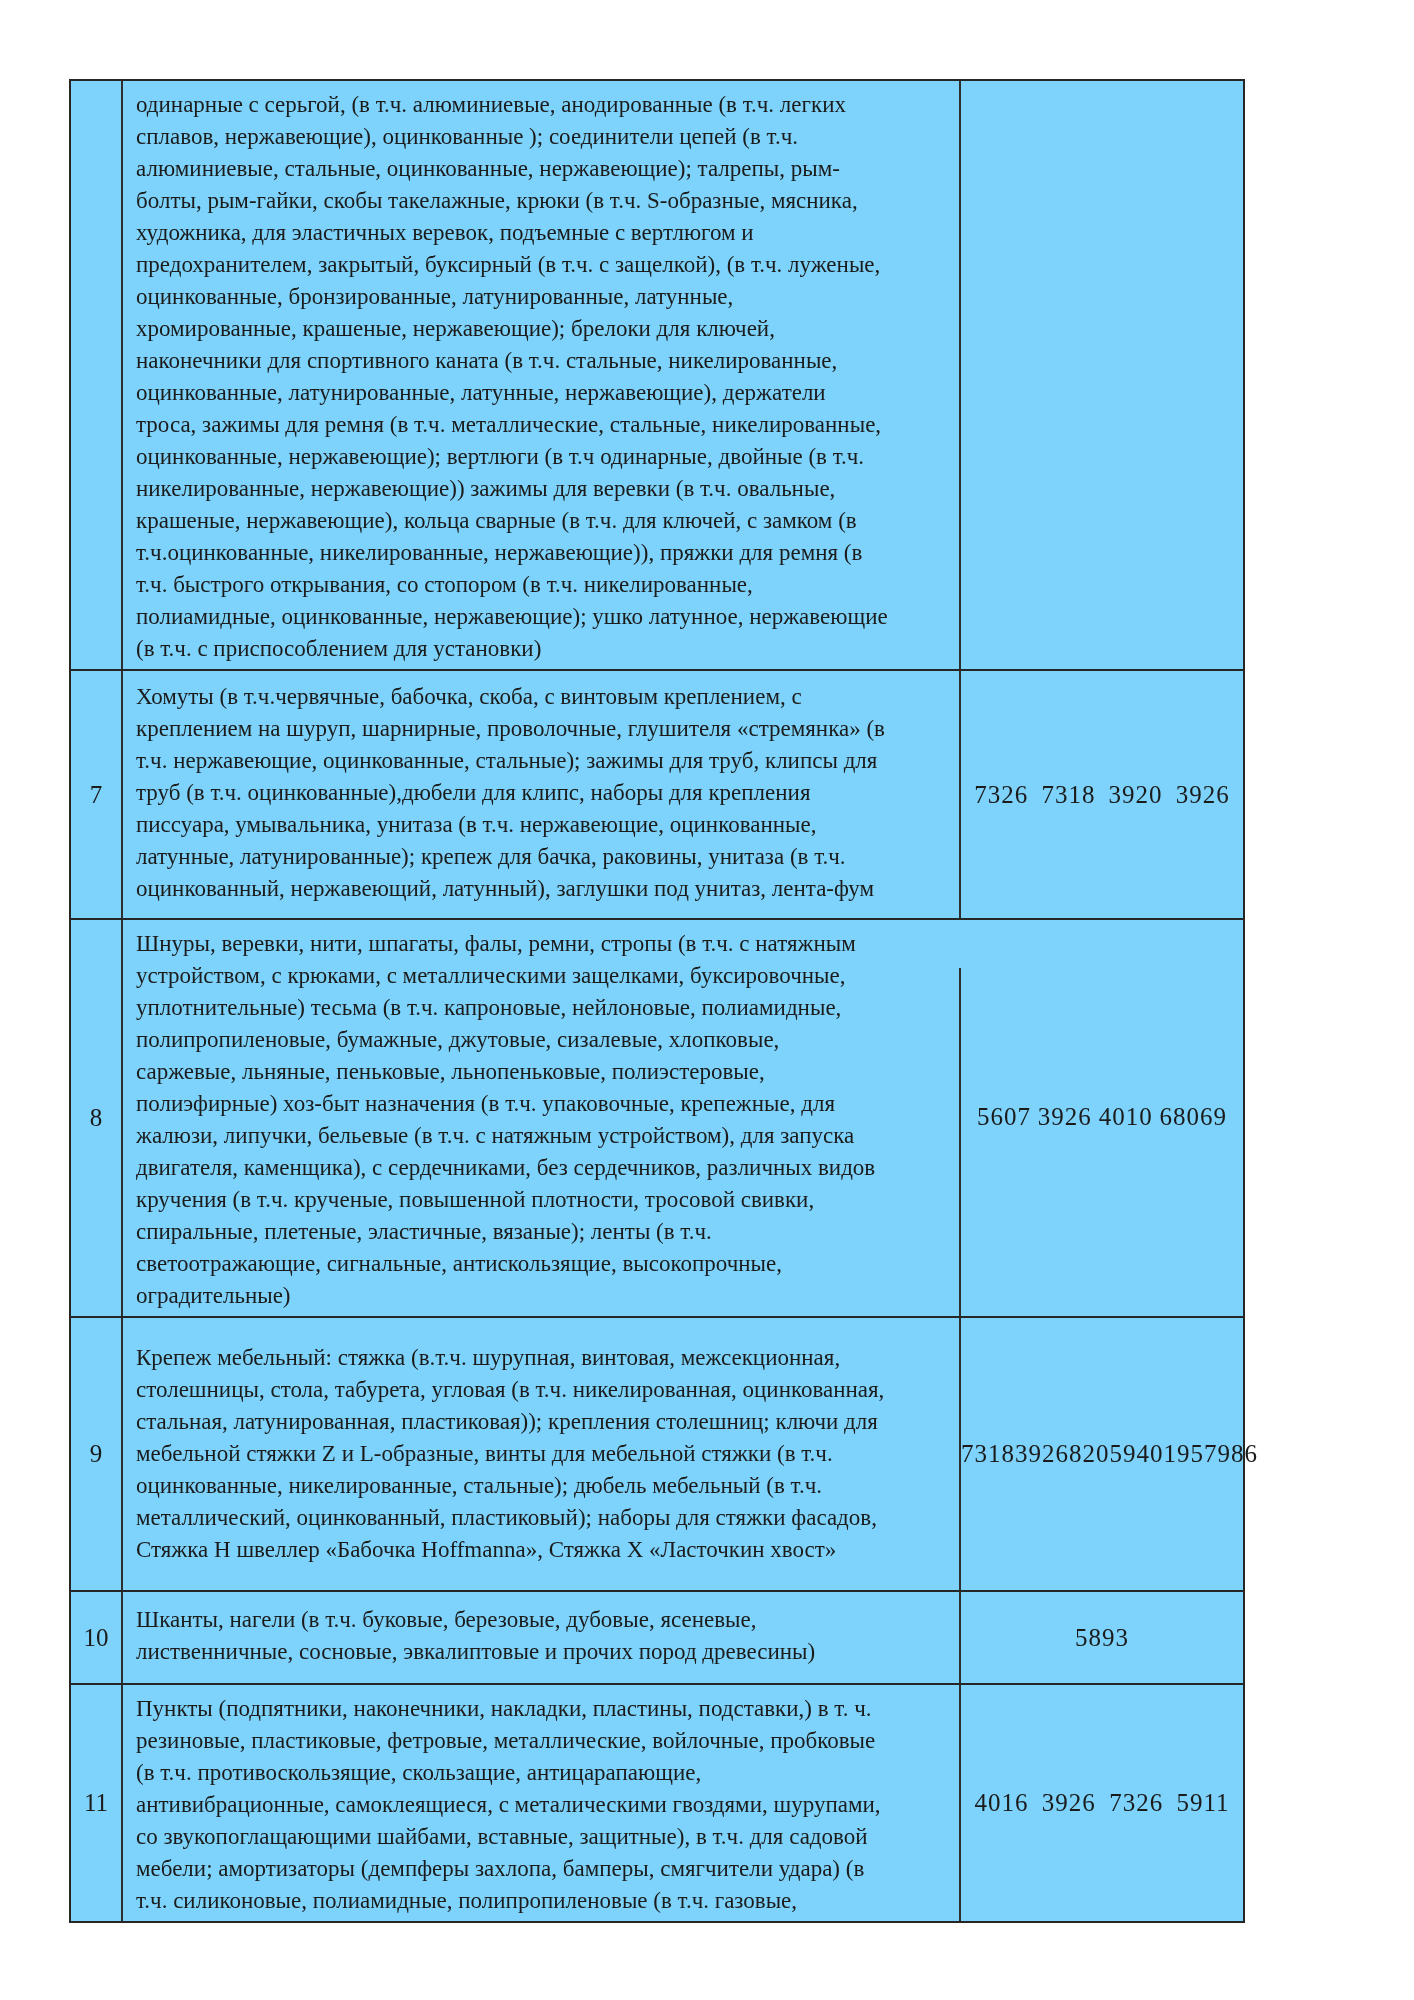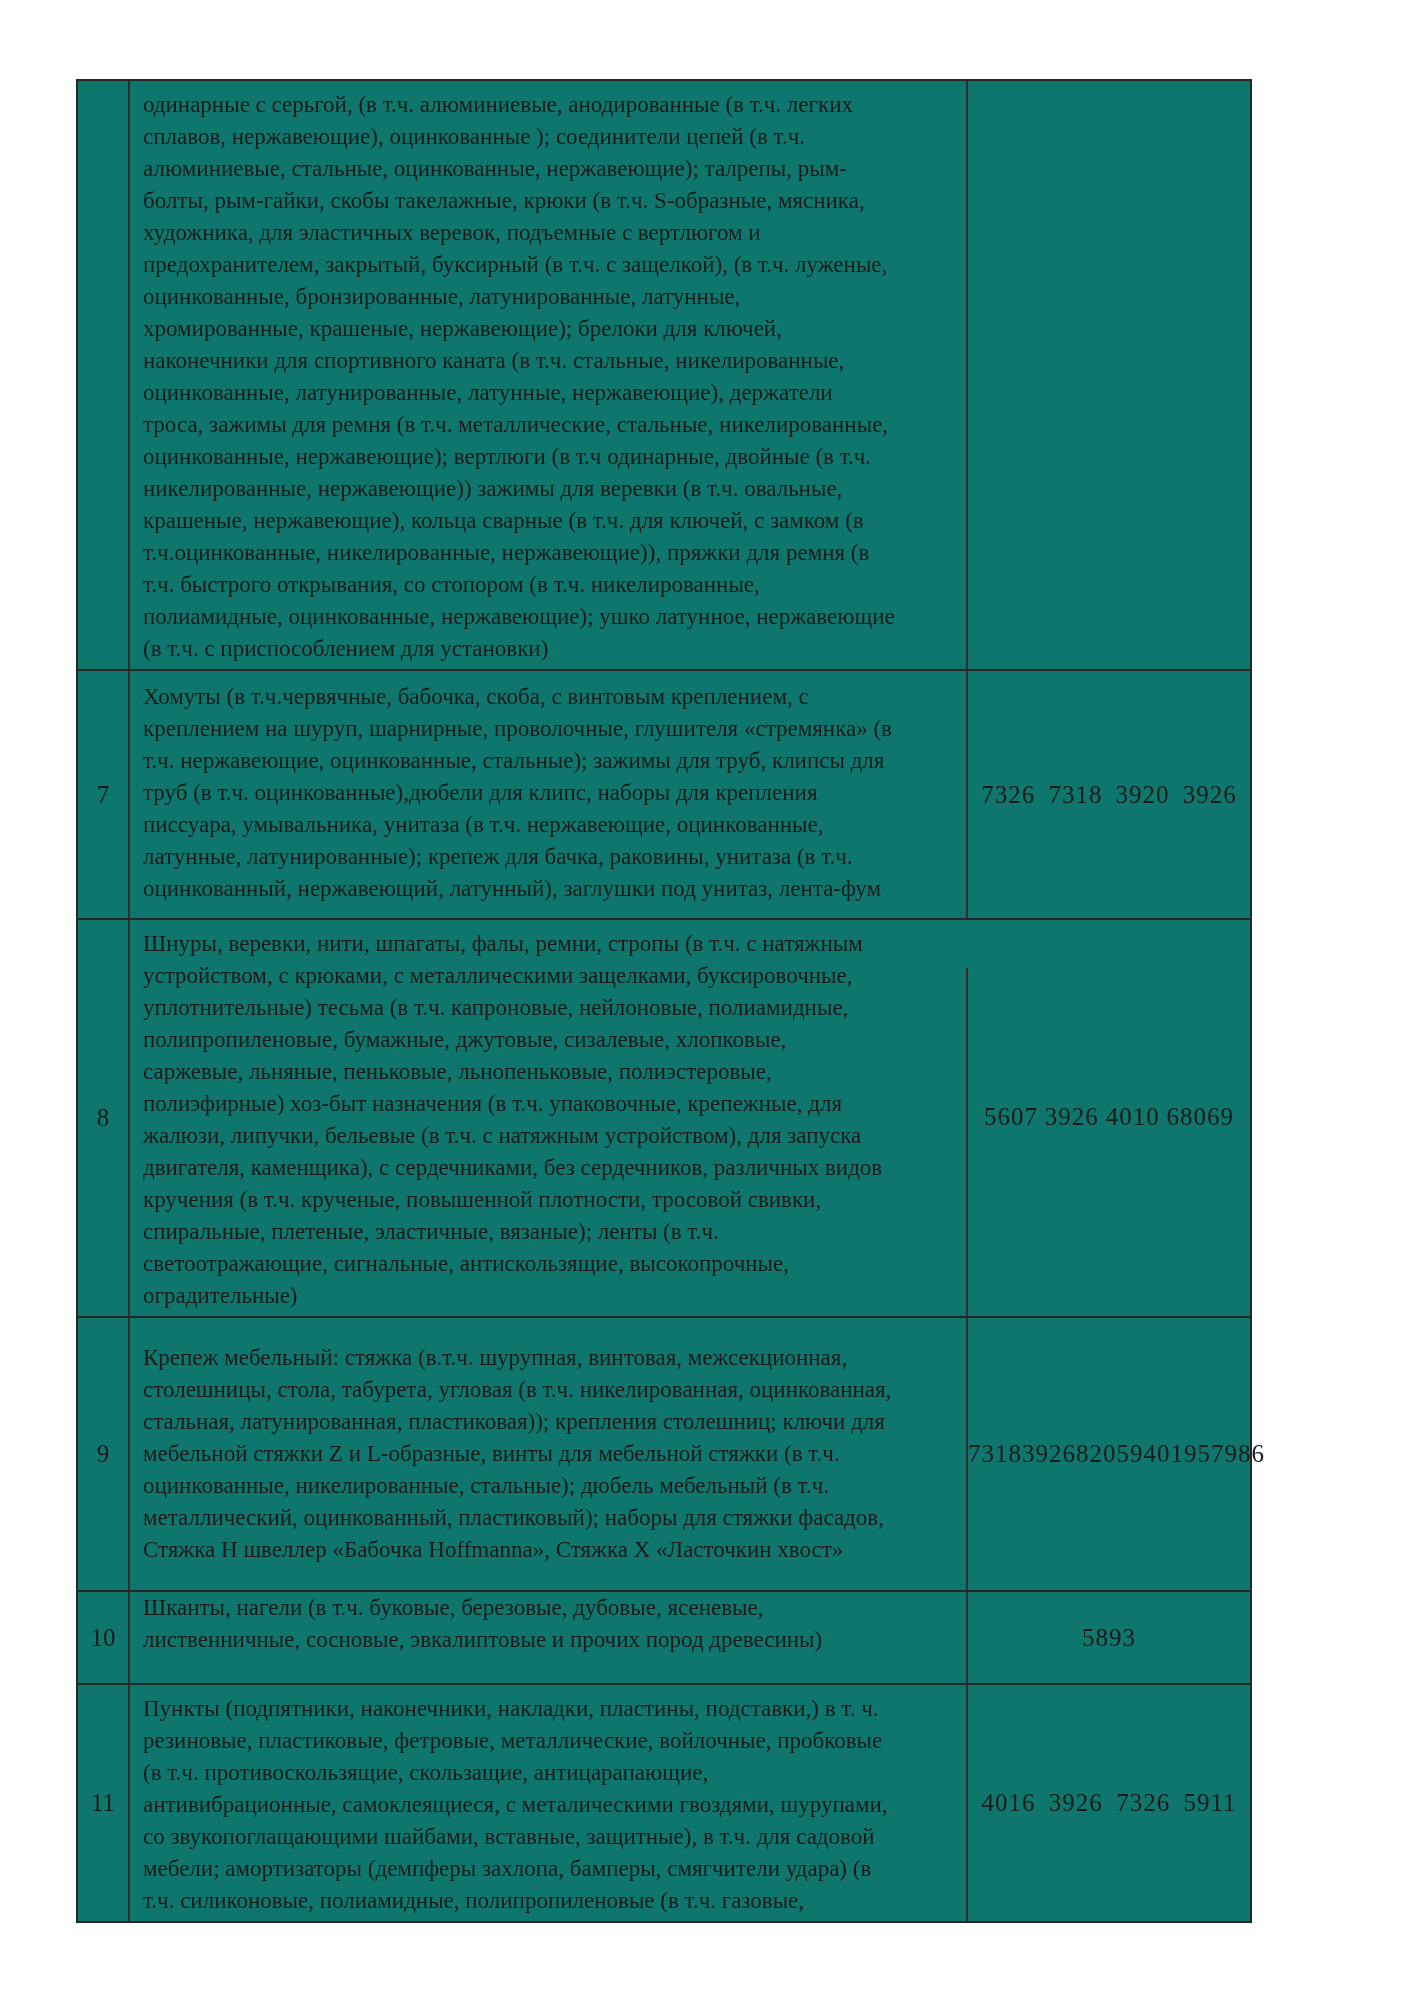--- a/index.html
+++ b/index.html
@@ -8,25 +8,25 @@
     position:relative;
     width:1414px;
     height:2000px;
     background:#ffffff;
     font-family:"Liberation Serif", serif;
     color:#1b1b1b;
     overflow:hidden;
   }
   .doc-table{
     position:absolute;
-    left:76px;
+    left:69px;
     top:79px;
     width:1176px;
     border:2px solid #262626;
-    background:#0f766e;
+    background:#7dd3fc;
   }
   .row{
     display:flex;
     align-items:stretch;
   }
   .row + .row{
     border-top:2px solid #262626;
   }
   .cell-num{
     width:52px;
@@ -59,21 +59,21 @@
   .code{letter-spacing:1px;}
   
   .row-0{min-height:587px;}
   .row-1{min-height:249px;}
   .row-2{min-height:396px;}
   .row-3{min-height:274px;}
   .row-4{min-height:93px;}
   .row-5{min-height:233px;}
   .row-2 .cell-codes{padding:46px 9px 96px;margin-top:48px;}
   .row-3 .cell-text{padding-top:24px;}
-  .row-4 .cell-text{padding-top:0;}
+  .row-4 .cell-text{padding-top:12px;}
   .row-1 .cell-text{padding-top:10px;}
 </style>
 </head>
 <body>
 
 <div class="page">
   <div class="doc-table">
 
     <div class="row row-0">
       <div class="cell-num"></div>

